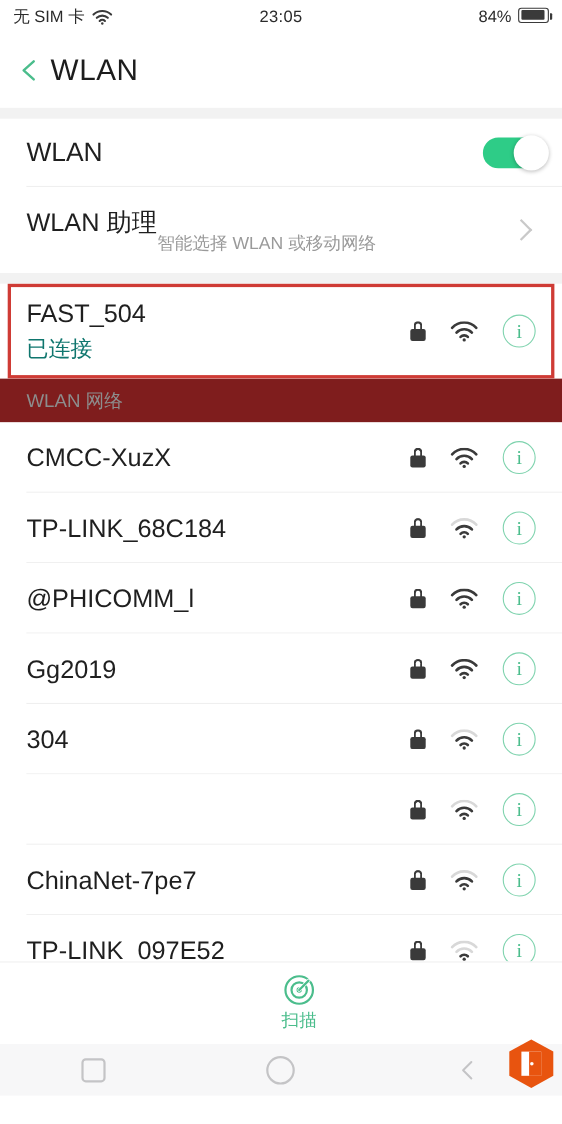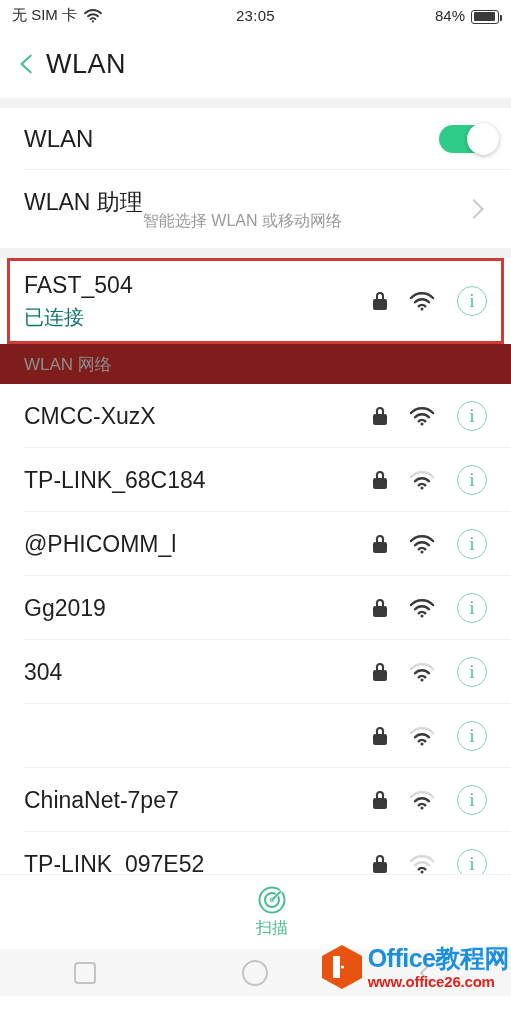--- a/index.html
+++ b/index.html
@@ -16,21 +16,21 @@
   
   .statusbar{
     height:30px; display:flex; align-items:center;
     padding:0 12px; font-size:15px; color:#2b2b2b; position:relative;
   }
   .sb-left{ display:flex; align-items:center; gap:6px; white-space:nowrap; }
   .sb-center{
     position:absolute; left:0; right:0; text-align:center;
     font-size:15px; letter-spacing:.3px; pointer-events:none;
   }
-  .sb-right{ margin-left:auto; display:flex; align-items:flex-end; gap:6px; font-size:15px; }
+  .sb-right{ margin-left:auto; display:flex; align-items:flex-start; gap:6px; font-size:15px; }
   .batt{
     width:28px;height:14px;border:1.6px solid #3a3a3a;border-radius:3px;
     position:relative; display:inline-block;
   }
   .batt::after{
     content:""; position:absolute; right:-4px; top:4px; width:2.5px; height:6px;
     background:#3a3a3a; border-radius:0 1px 1px 0;
   }
   .batt i{ position:absolute; left:1.5px; top:1.5px; bottom:1.5px; width:78%;
     background:#3a3a3a; border-radius:1px; display:block; }
@@ -380,19 +380,15 @@
     </div>
   </div>
 
   <div class="watermark">
     <svg class="wm-logo" viewBox="0 0 44 46">
       <polygon points="22,1 42,12 42,34 22,45 2,34 2,12" fill="#e8540f"></polygon>
       <rect x="13" y="12" width="18" height="22" fill="#ffffff"></rect>
       <rect x="20" y="12" width="11" height="22" fill="#e8540f"></rect>
       <circle cx="22.5" cy="23" r="1.6" fill="#ffffff"></circle>
     </svg>
-    <div class="wm-text">
-      <span class="wm-title">Office教程网</span>
-      <span class="wm-url">www.office26.com</span>
-    </div>
   </div>
 
 </div>
 
 </body></html>

